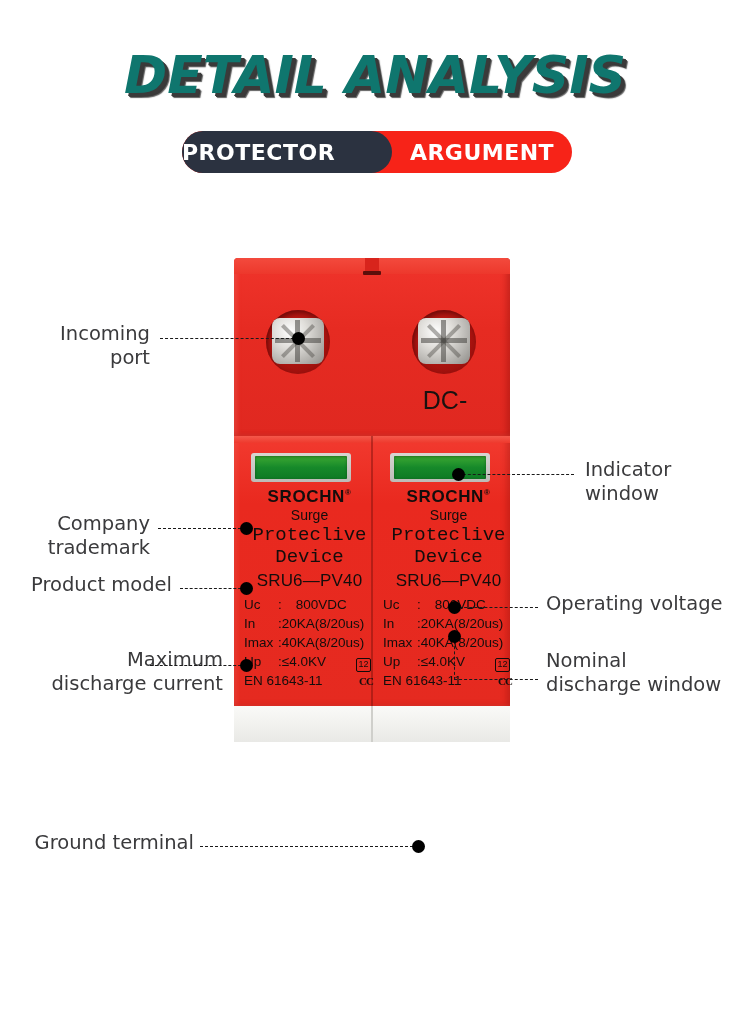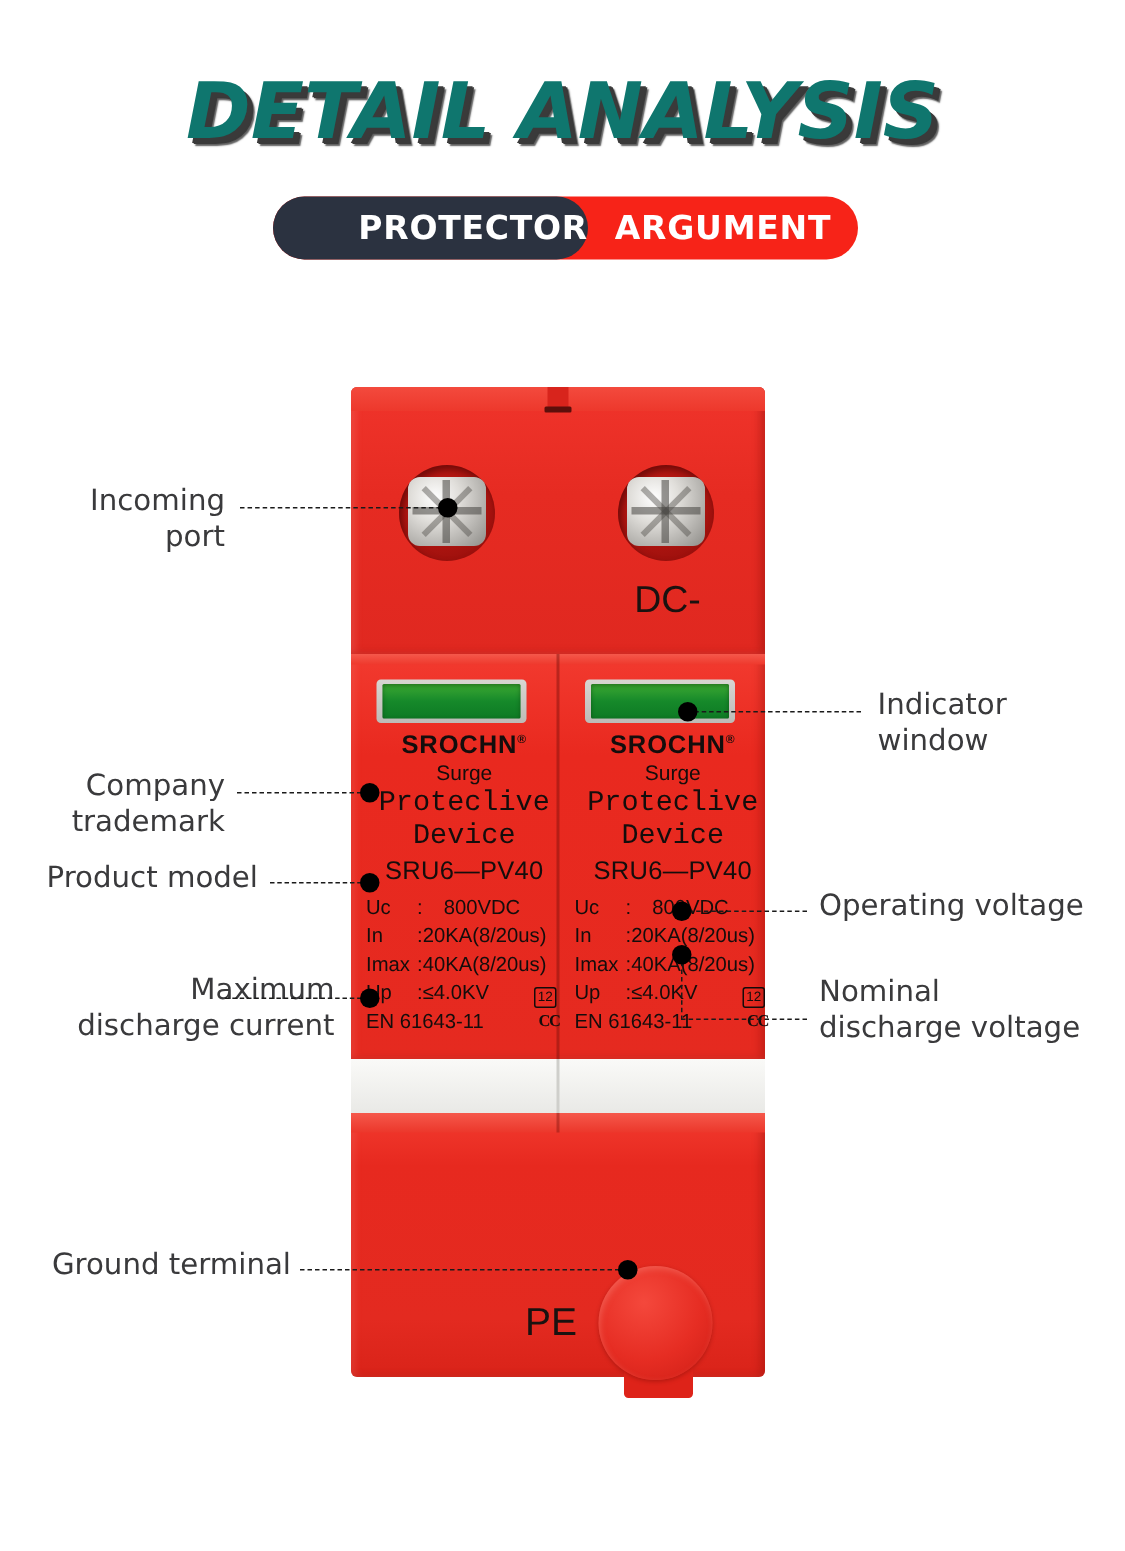--- a/index.html
+++ b/index.html
@@ -62,21 +62,21 @@
 
   .pill-dark {
     position: absolute;
     top: 0; left: 0;
     width: 210px;
     height: 42px;
     background: #2B3240;
     border-radius: 21px;
     display: flex;
     align-items: center;
-    justify-content: flex-end;
+    justify-content: flex-start;
   }
 
   .pill-dark span {
     color: #ffffff;
     font-size: 22px;
     font-weight: bold;
     letter-spacing: 0.5px;
     font-family: "DejaVu Sans", sans-serif;
   }
 
@@ -482,28 +482,20 @@
           <div class="cert-ccc">CC</div>
         </div>
       </div>
     </div>
   </div>
 
   <div class="dev-band">
     <div class="dev-band-split"></div>
   </div>
 
-  <div class="dev-bot">
-    <div class="dev-bot-lip">
-      <div class="dev-bot-lip-split"></div>
-    </div>
-    <div class="pe-tab"></div>
-    <div class="pe-terminal"></div>
-    <div class="pe-label">PE</div>
-  </div>
 </div>
 
 <div class="anno r" style="left:30px; top:322px; width:120px;">Incoming
 port</div>
 <div class="leader" style="left:160px; top:338px; width:139px;"></div>
 <div class="dot" style="left:292px; top:332px;"></div>
 
 <div class="anno r" style="left:28px; top:512px; width:122px;">Company
 trademark</div>
 <div class="leader" style="left:158px; top:528px; width:88px;"></div>
@@ -525,16 +517,16 @@
 <div class="anno l" style="left:585px; top:458px; width:150px;">Indicator
 window</div>
 <div class="leader" style="left:458px; top:474px; width:116px;"></div>
 <div class="dot" style="left:452px; top:468px;"></div>
 
 <div class="anno l" style="left:546px; top:592px; width:200px;">Operating voltage</div>
 <div class="leader" style="left:454px; top:607px; width:84px;"></div>
 <div class="dot" style="left:448px; top:601px;"></div>
 
 <div class="anno l" style="left:546px; top:649px; width:200px;">Nominal
-discharge voltage</div>
+discharge window</div>
 <div class="leader" style="left:454px; top:679px; width:84px;"></div>
 <div class="leader vert" style="left:454px; top:636px; height:44px;"></div>
 <div class="dot" style="left:448px; top:630px;"></div>
 
 </body></html>

